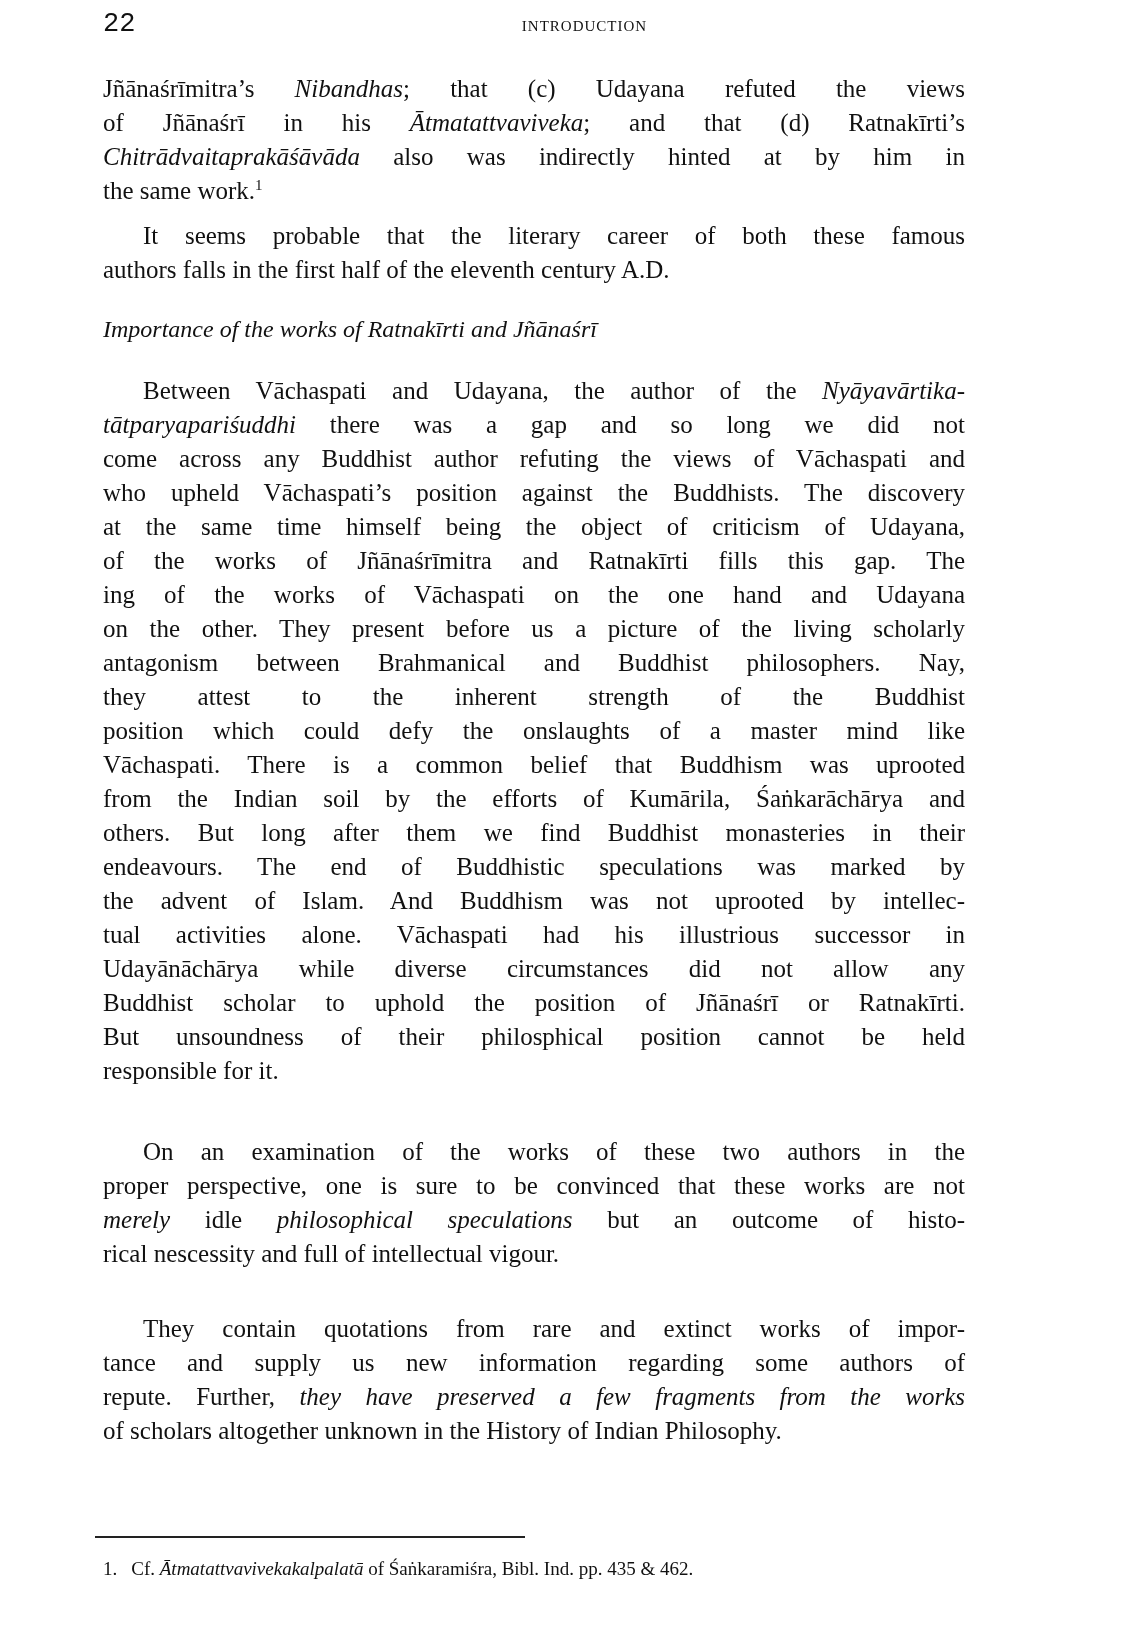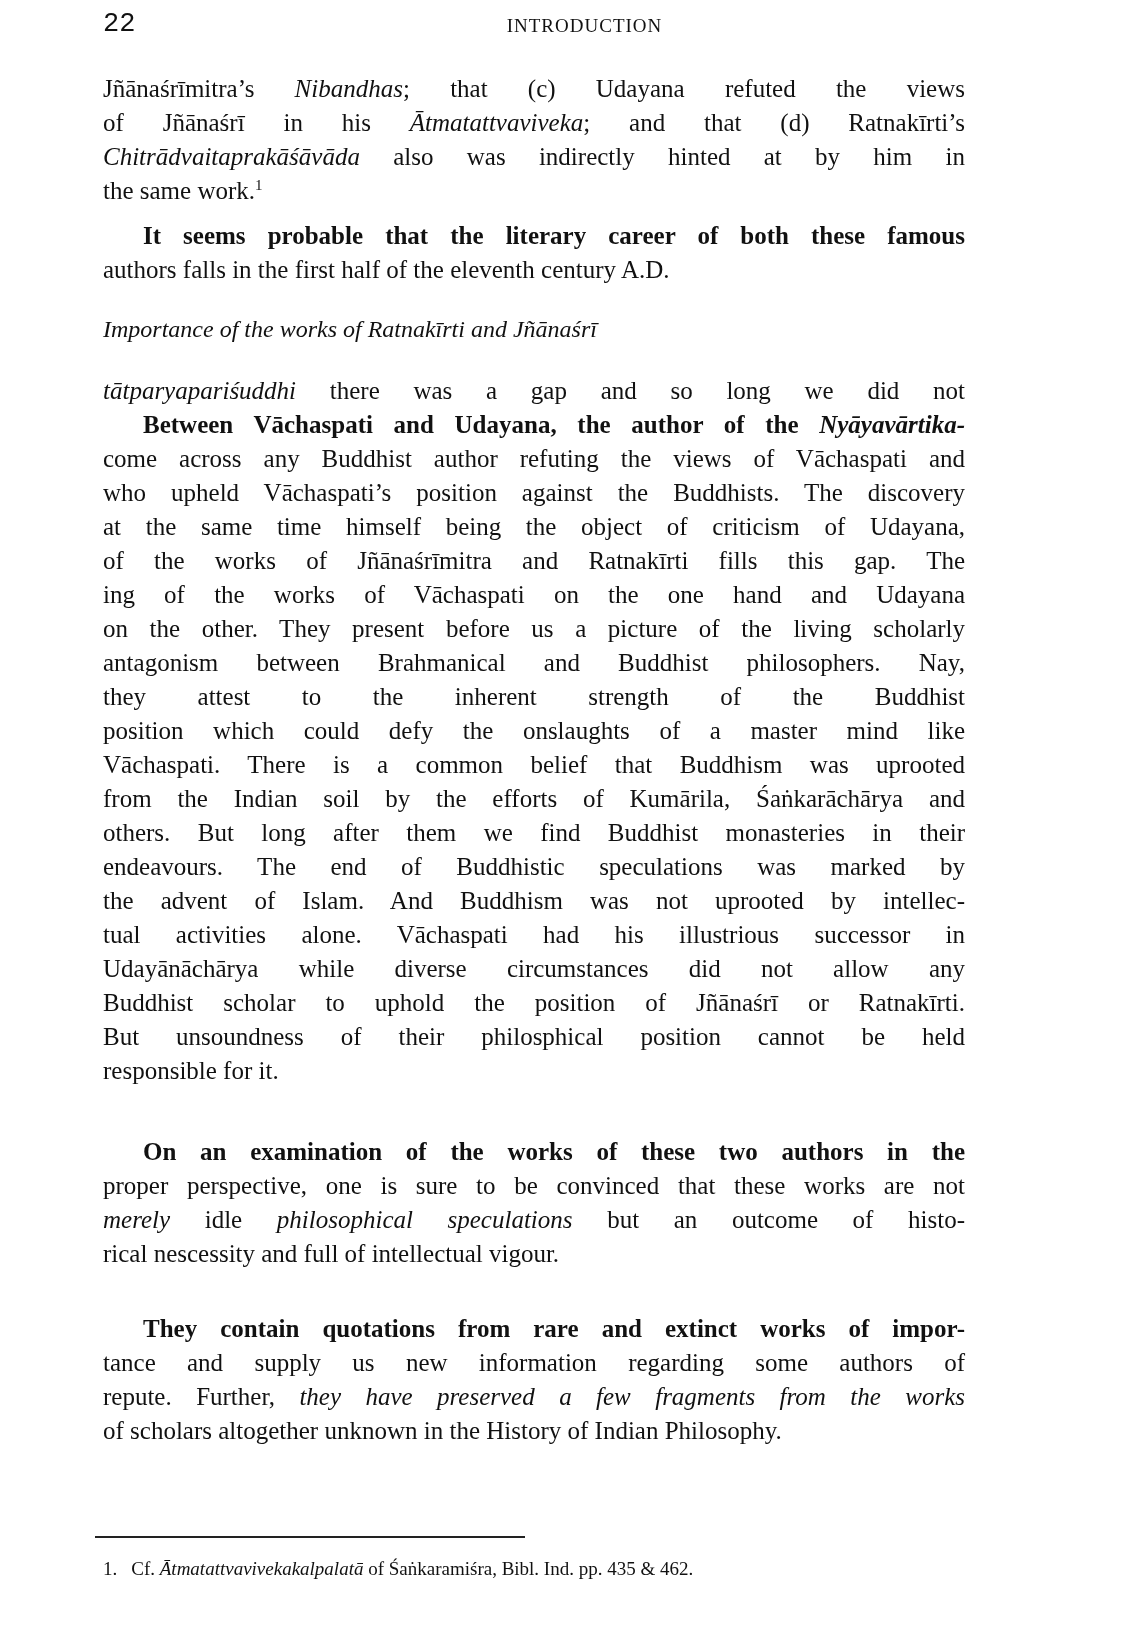--- a/index.html
+++ b/index.html
@@ -22,21 +22,21 @@
       font-size: 27px;
       line-height: 32px;
       font-family: Liberation Mono, monospace;
     }
     .running-head {
       position: absolute;
       left: 0;
       width: 1139px;
       top: 14px;
       text-align: center;
-      font-size: 19px;
+      font-size: 15px;
       letter-spacing: 1px;
       line-height: 24px;
       padding-left: 30px;
       box-sizing: border-box;
     }
     .body-text {
       position: absolute;
       left: 103px;
       width: 862px;
       font-size: 25px;
@@ -47,21 +47,20 @@
       line-height: 34px;
       white-space: nowrap;
       text-align: justify;
       text-align-last: justify;
     }
     .line.last {
       text-align-last: left;
     }
     .indent {
       padding-left: 40px;
-      font-weight: bold;
     }
     .it { font-style: italic; text-align: center; }
     sup { font-size: 15px; vertical-align: super; line-height: 0; }
     .heading {
       position: absolute;
       left: 103px;
       top: 312px;
       font-size: 24px;
       font-style: italic;
       line-height: 34px;
@@ -99,22 +98,22 @@
 </div>
 
 <div class="body-text" style="top:219px;">
   <span class="line indent">It seems probable that the literary career of both these famous</span>
   <span class="line last">authors falls in the first half of the eleventh century A.D.</span>
 </div>
 
 <div class="heading">Importance of the works of Ratnakīrti and Jñānaśrī</div>
 
 <div class="body-text" style="top:374px;">
+  <span class="line indent"><span>Between Vāchaspati and Udayana, the author of the </span><span class="it">Nyāyavārtika-</span></span>
   <span class="line"><span class="it">tātparyapariśuddhi</span><span> there was a gap and so long we did not</span></span>
-  <span class="line indent"><span>Between Vāchaspati and Udayana, the author of the </span><span class="it">Nyāyavārtika-</span></span>
   <span class="line">come across any Buddhist author refuting the views of Vāchaspati and</span>
   <span class="line">who upheld Vāchaspati’s position against the Buddhists. The discovery</span>
   <span class="line">at the same time himself being the object of criticism of Udayana,</span>
   <span class="line">of the works of Jñānaśrīmitra and Ratnakīrti fills this gap. The</span>
   <span class="line">ing of the works of Vāchaspati on the one hand and Udayana</span>
   <span class="line">on the other. They present before us a picture of the living scholarly</span>
   <span class="line">antagonism between Brahmanical and Buddhist philosophers. Nay,</span>
   <span class="line">they attest to the inherent strength of the Buddhist</span>
   <span class="line">position which could defy the onslaughts of a master mind like</span>
   <span class="line">Vāchaspati. There is a common belief that Buddhism was uprooted</span>

